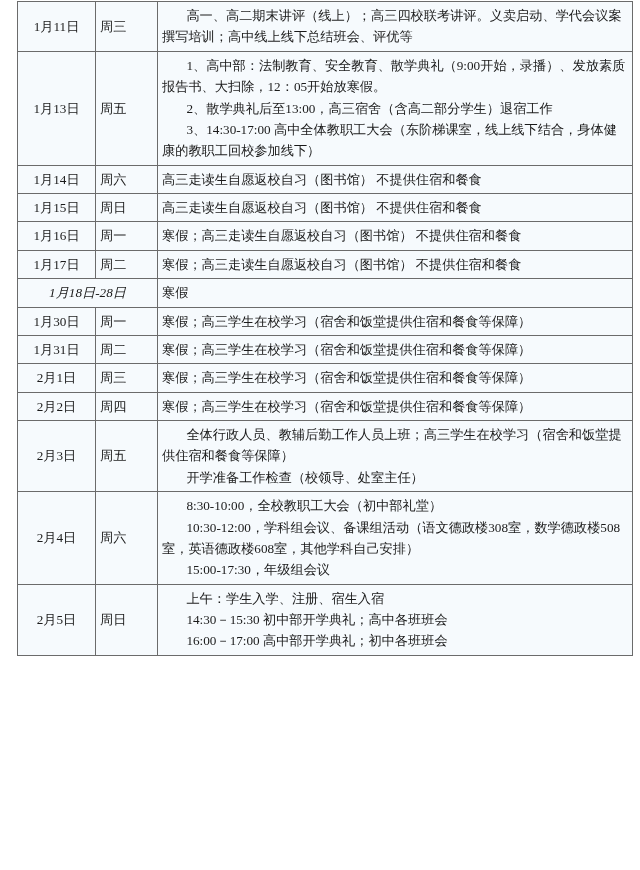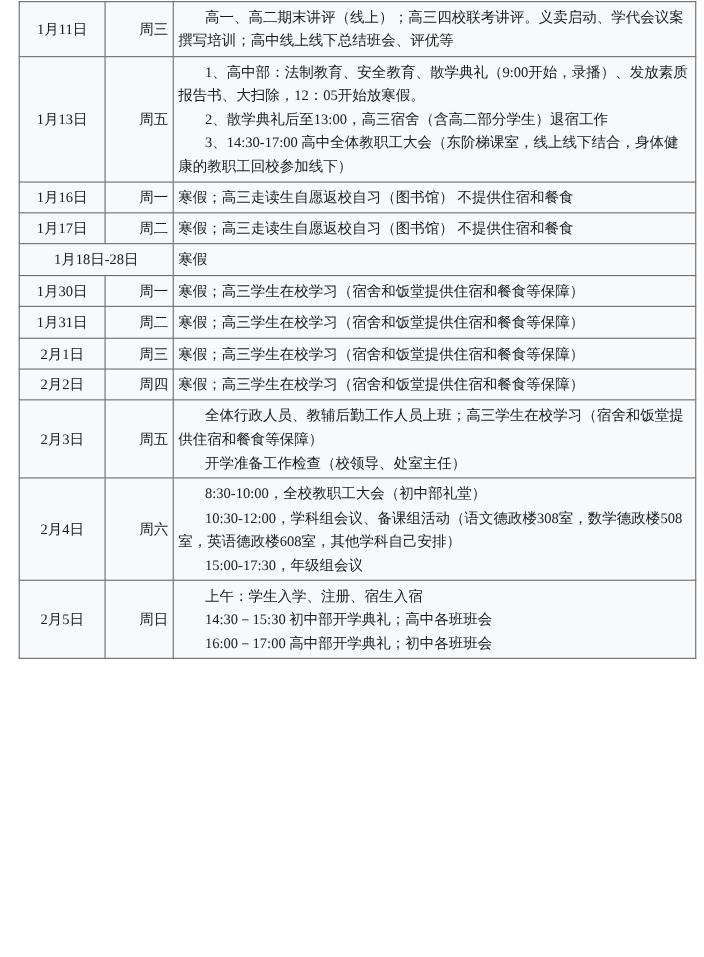--- a/index.html
+++ b/index.html
@@ -39,27 +39,28 @@
     padding: 3px 4px;
     box-sizing: border-box;
   }
   td.c-date {
     width: 78px;
     text-align: center;
     white-space: nowrap;
   }
   td.c-day {
     width: 62px;
-    text-align: right;
+    text-align: left;
     white-space: nowrap;
   }
   td.c-date-wide {
     width: 140px;
     text-align: center;
     white-space: nowrap;
+    font-style: italic;
   }
   td.c-content {
     width: 475px;
     text-align: left;
     padding-left: 10px;
     padding-right: 8px;
   }
   .line {
     display: block;
     white-space: normal;
@@ -84,20 +85,34 @@
             <span class="line ind">高一、高二期末讲评（线上）；高三四校联考讲评。义卖启动、学代会议案撰写培训；高中线上线下总结班会、评优等</span>
           </td>
         </tr>
         <tr>
           <td class="c-date">1月13日</td>
           <td class="c-day">周五</td>
           <td class="c-content">
             <span class="line ind">1、高中部：法制教育、安全教育、散学典礼（9:00开始，录播）、发放素质报告书、大扫除，12：05开始放寒假。</span>
             <span class="line ind">2、散学典礼后至13:00，高三宿舍（含高二部分学生）退宿工作</span>
             <span class="line ind">3、14:30-17:00 高中全体教职工大会（东阶梯课室，线上线下结合，身体健康的教职工回校参加线下）</span>
+          </td>
+        </tr>
+        <tr>
+          <td class="c-date">1月14日</td>
+          <td class="c-day">周六</td>
+          <td class="c-content">
+            <span class="line noind">高三走读生自愿返校自习（图书馆）    不提供住宿和餐食</span>
+          </td>
+        </tr>
+        <tr>
+          <td class="c-date">1月15日</td>
+          <td class="c-day">周日</td>
+          <td class="c-content">
+            <span class="line noind">高三走读生自愿返校自习（图书馆）    不提供住宿和餐食</span>
           </td>
         </tr>
         <tr>
           <td class="c-date">1月16日</td>
           <td class="c-day">周一</td>
           <td class="c-content">
             <span class="line noind">寒假；高三走读生自愿返校自习（图书馆）    不提供住宿和餐食</span>
           </td>
         </tr>
         <tr>

